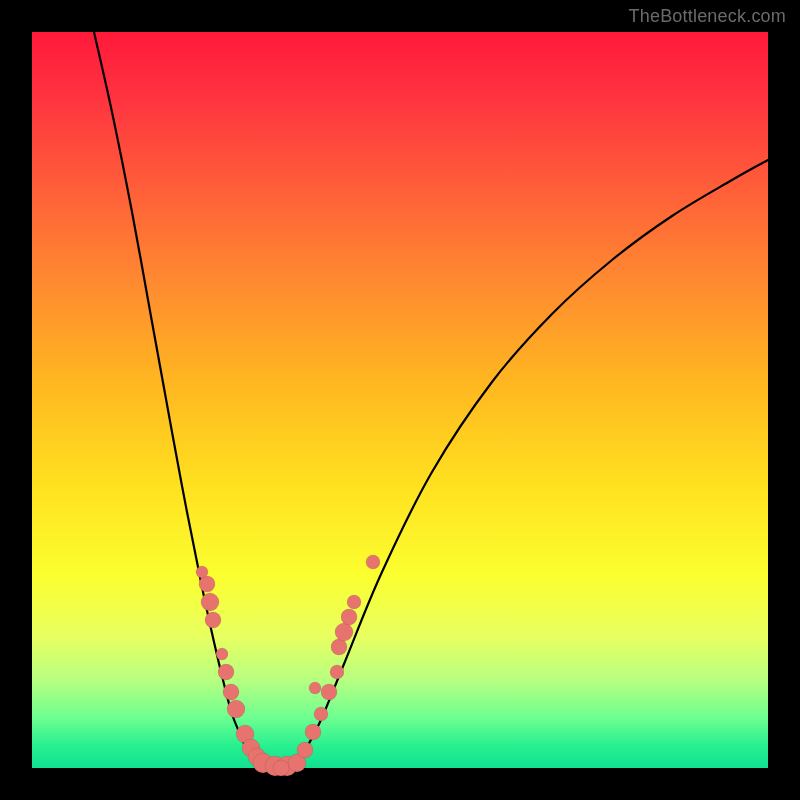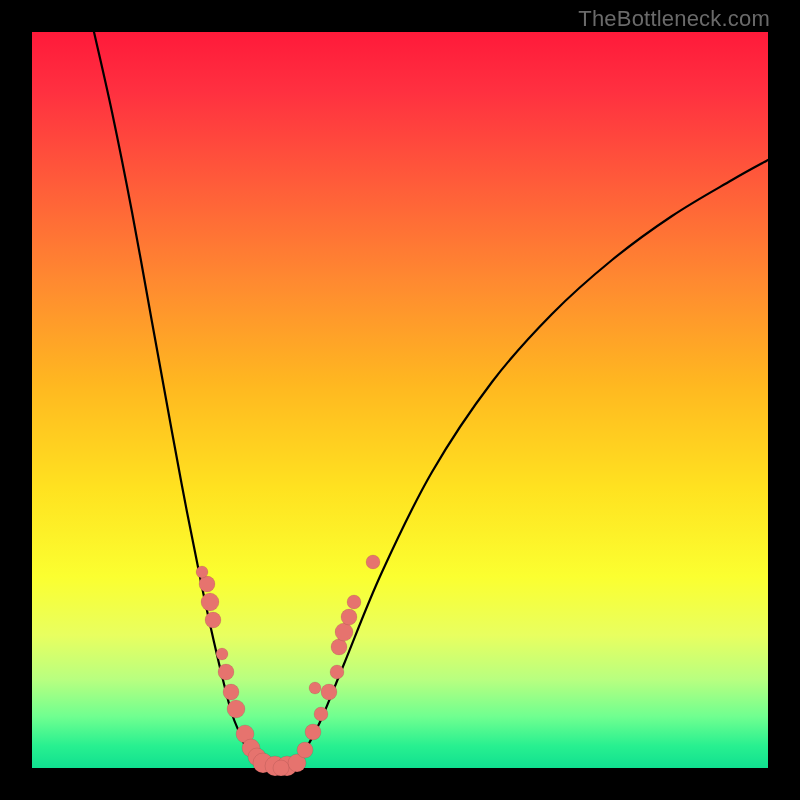--- a/index.html
+++ b/index.html
@@ -37,23 +37,23 @@
       #e8ff60 82%,
       #b8ff80 88%,
       #70ff90 93%,
       #28f090 97%,
       #10e090 100%
     );
   }
   .watermark {
     position: absolute;
     top: 6px;
-    right: 30px;
+    right: 14px;
     color: #6a6a6a;
-    font-size: 22px;
+    font-size: 18px;
     font-weight: 500;
     letter-spacing: 0.2px;
     user-select: none;
     margin-left: 28px;
   }
   svg.curve {
     position: absolute;
     left: 0;
     top: 0;
     width: 736px;

